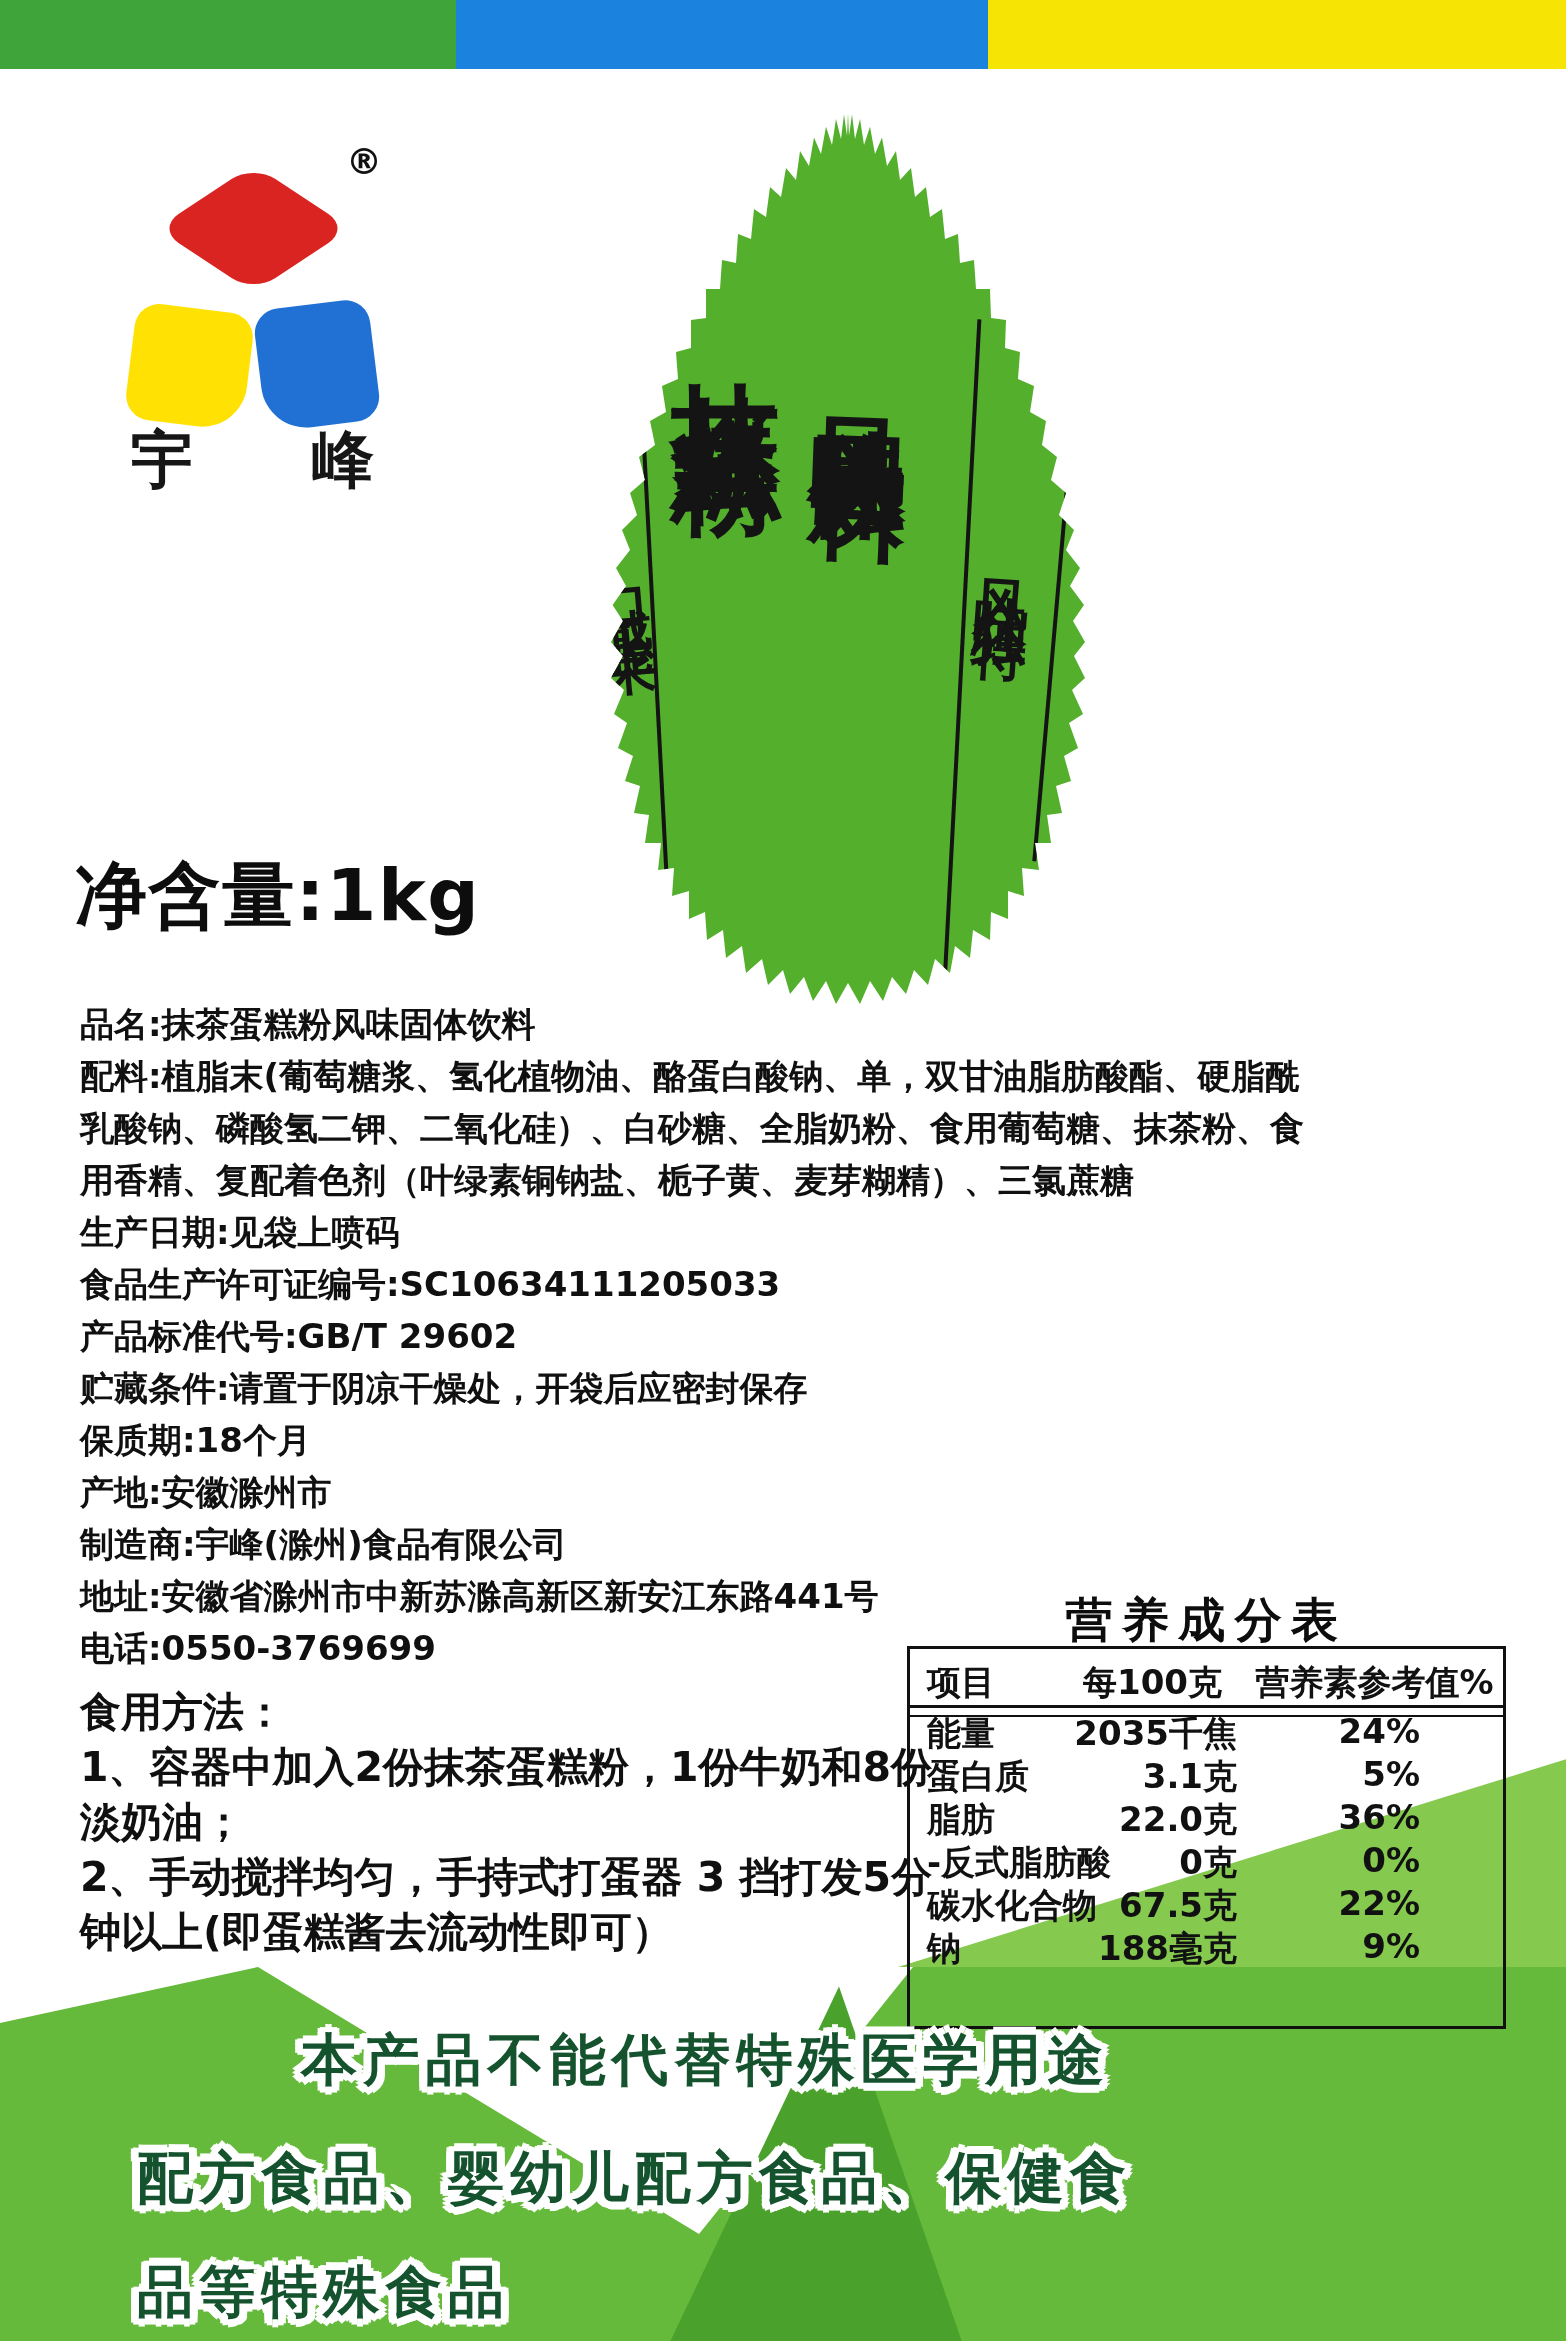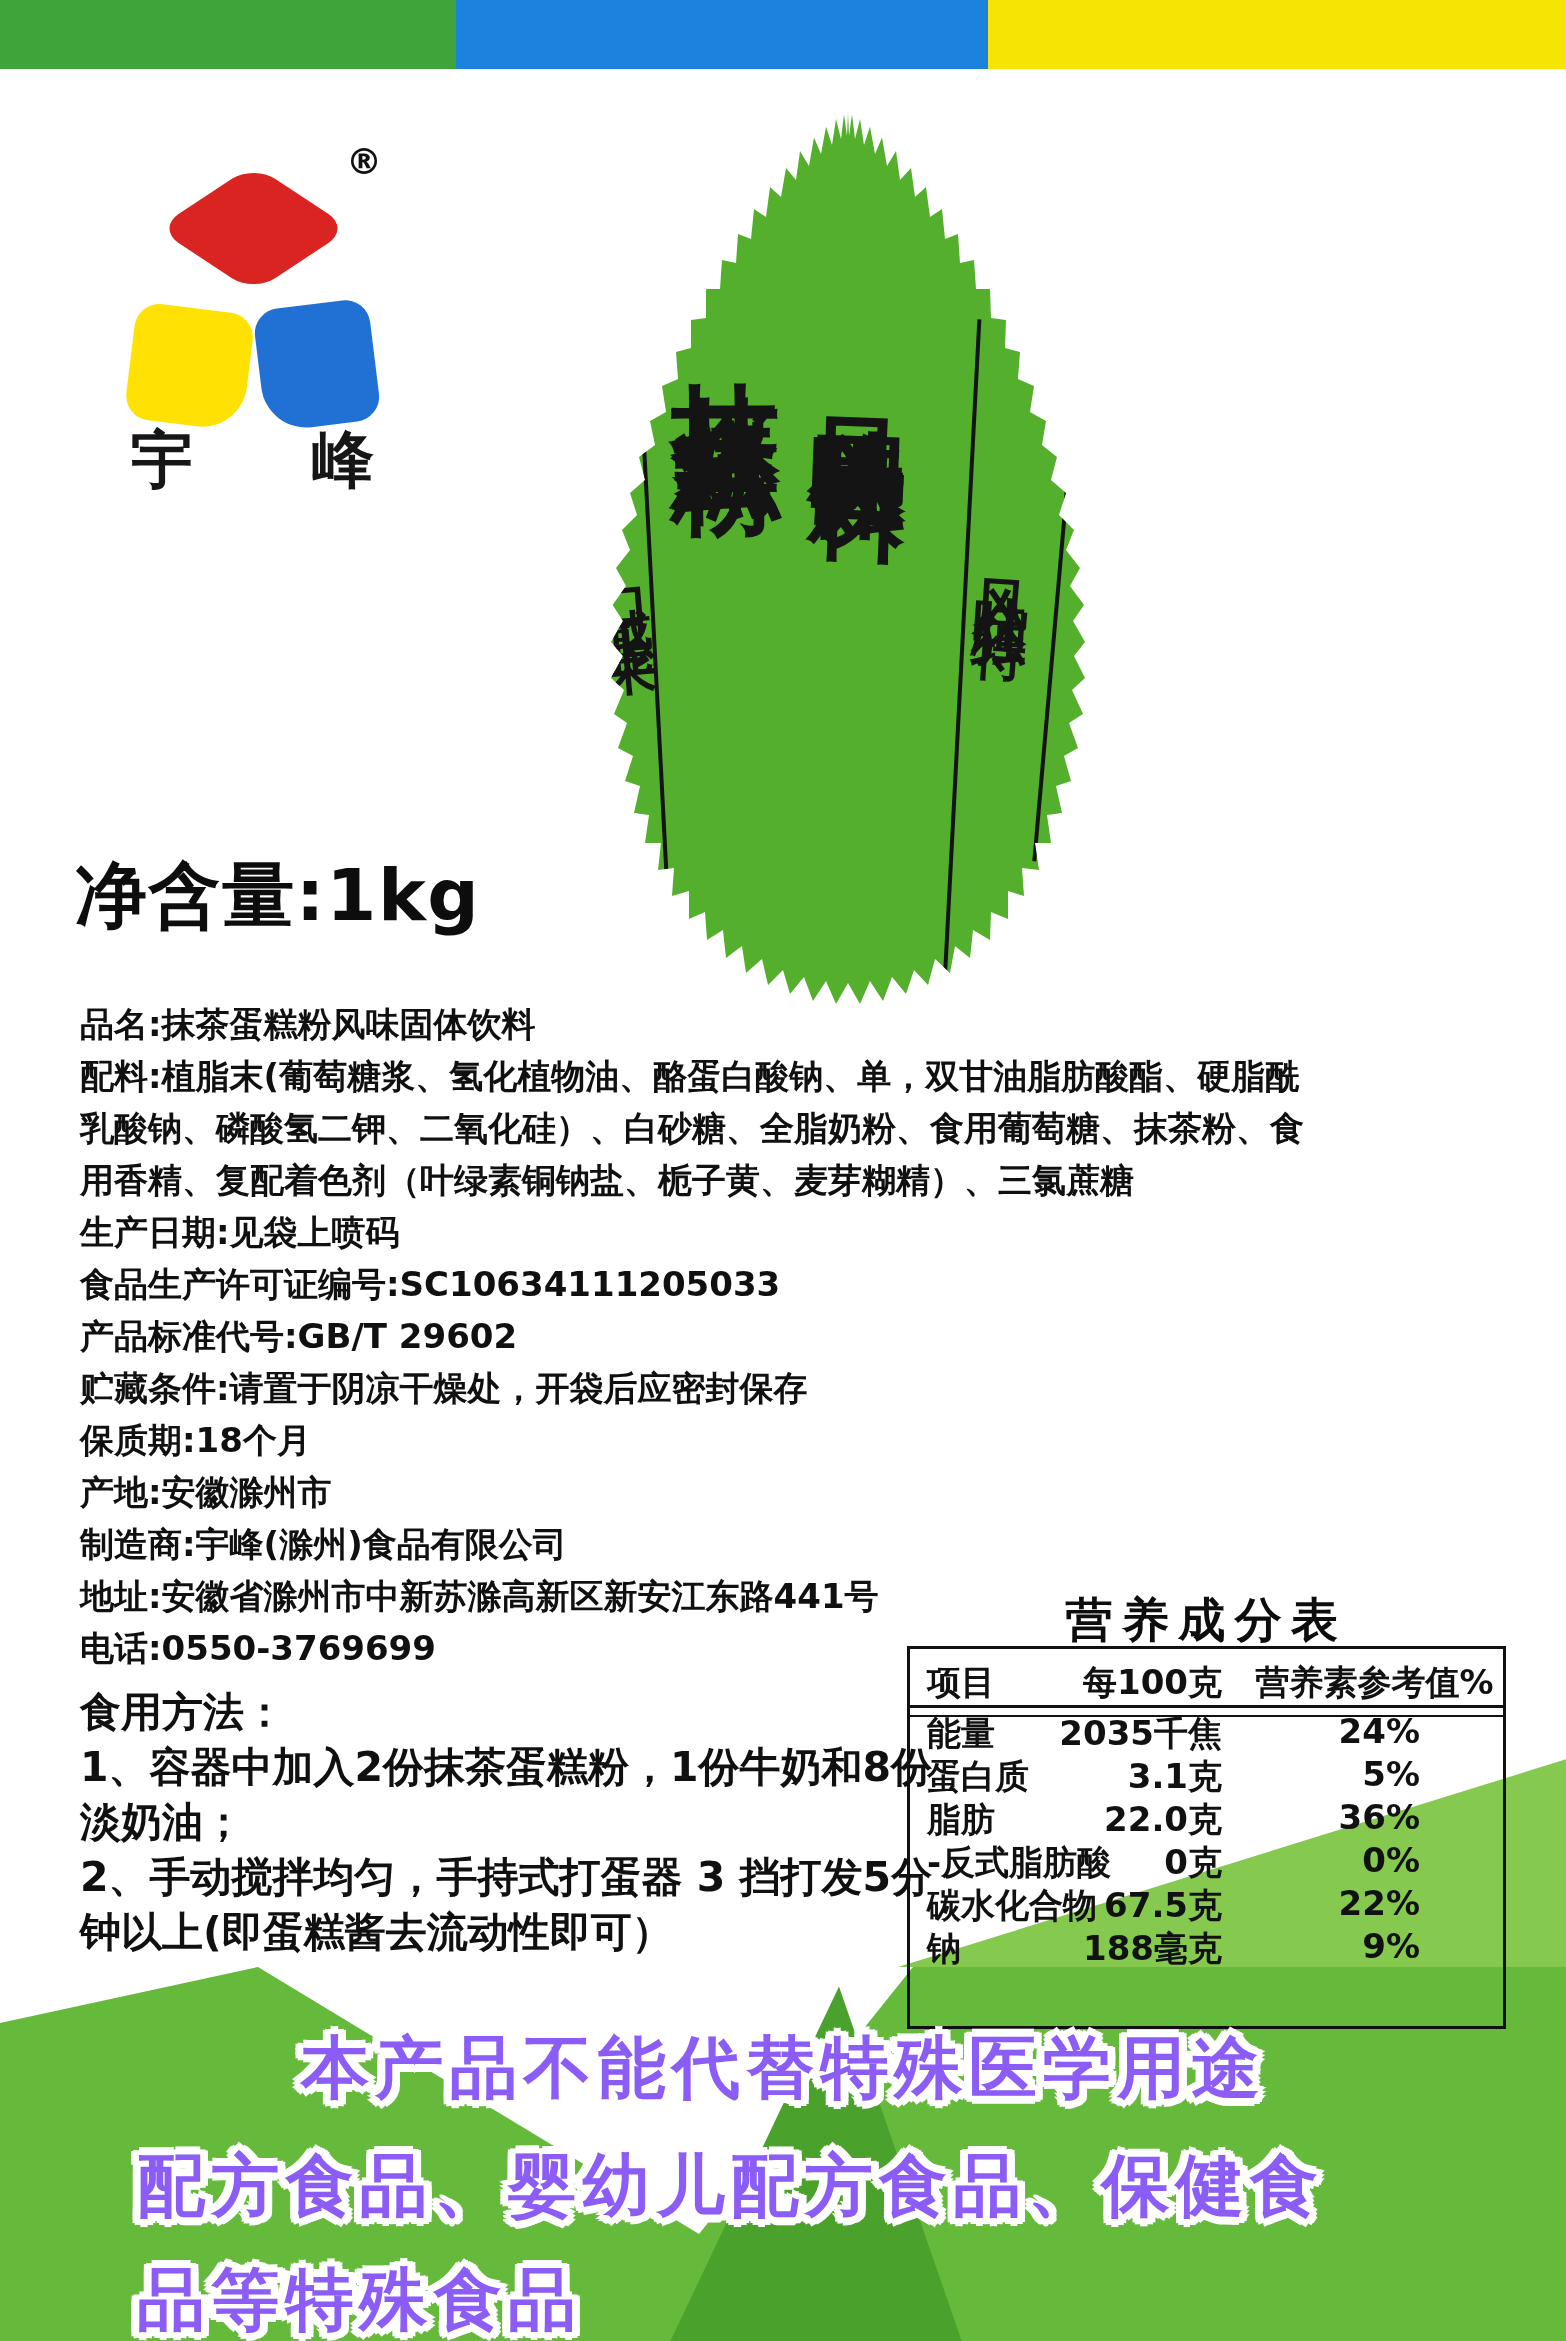--- a/index.html
+++ b/index.html
@@ -36,31 +36,31 @@
   .nut-table{position:absolute;left:907px;top:1646px;width:599px;height:383px;
              border:3.1px solid #111;box-sizing:border-box;z-index:2;font-size:34px;}
   .nut-head{position:relative;height:56px;border-bottom:3.9px solid #111;font-weight:700;}
   .hdr-line2{position:absolute;left:0;right:0;top:66px;height:2.3px;background:#111;}
   .nut-head .c1{position:absolute;left:17px;top:11px;}
   .nut-head .c2{position:absolute;right:281px;top:11px;margin-left:8px;}
   .nut-head .c3{position:absolute;right:9.4px;top:11px;}
   .nrow{position:relative;height:43px;font-weight:600;padding-left:39px;}
   .nrow:first-of-type{margin-top:12.5px;}
   .nrow .c1{position:absolute;left:17px;top:3.1px;font-weight:700;}
-  .nrow .c2{position:absolute;right:281px;top:3.1px;text-align:right;}
+  .nrow .c2{position:absolute;right:266px;top:3.1px;text-align:right;}
   .nrow .c3{position:absolute;right:83px;top:3.1px;}
   .wedge{position:absolute;left:898px;top:1759px;width:669px;height:208px;z-index:0;
          clip-path:polygon(100% 0,100% 100%,0 100%);}
   
   .bz{position:absolute;left:0;top:1967px;width:1567px;height:375px;}
   .bz-white-tri{clip-path:polygon(258px 0,913px 0,699px 267px);background:#fff;}
   .bz-white-corner{clip-path:polygon(0 0,258px 0,0 56px);background:#fff;}
   .bz-dark{clip-path:polygon(839px 19.5px,670px 375px,962px 375px);}
-  .warnline{position:absolute;font-size:68px;font-weight:900;letter-spacing:6.2px;
-            color:#8b5cf6;white-space:nowrap;z-index:3;
+  .warnline{position:absolute;font-size:56px;font-weight:900;letter-spacing:6.2px;
+            color:#14532d;white-space:nowrap;z-index:3;
             text-shadow:7.8px 0 0 #fff,-7.8px 0 0 #fff,0 7.8px 0 #fff,0 -7.8px 0 #fff,
                         5.5px 5.5px 0 #fff,-5.5px 5.5px 0 #fff,5.5px -5.5px 0 #fff,-5.5px -5.5px 0 #fff,
                         7.8px 3.9px 0 #fff,-7.8px 3.9px 0 #fff,7.8px -3.9px 0 #fff,-7.8px -3.9px 0 #fff;}
 </style>
 </head>
 <body>
 
 <div class="label">
 
   <div class="bar" style="left: 0px; width: 456px; background-color: rgb(63, 164, 58);"></div>

